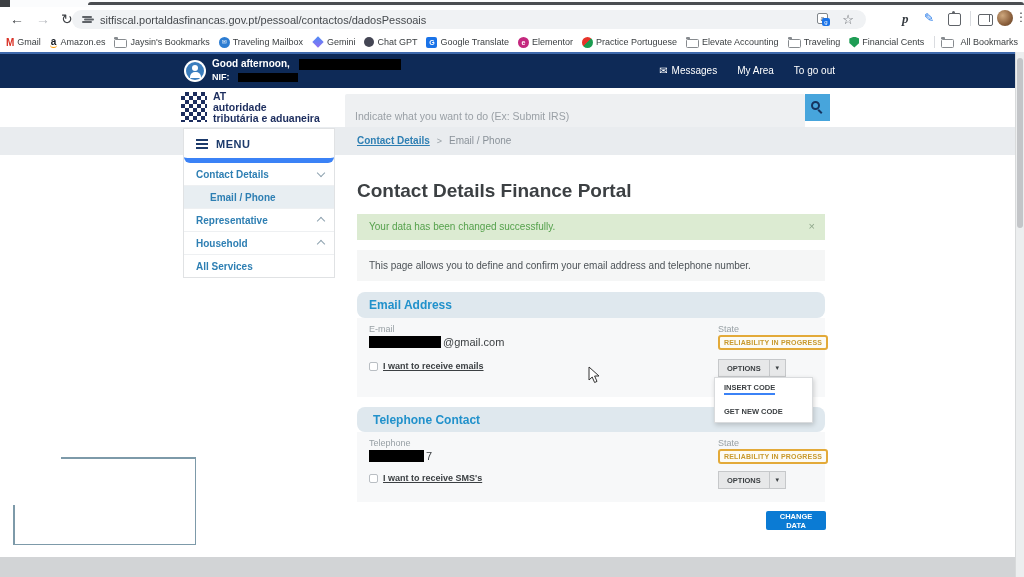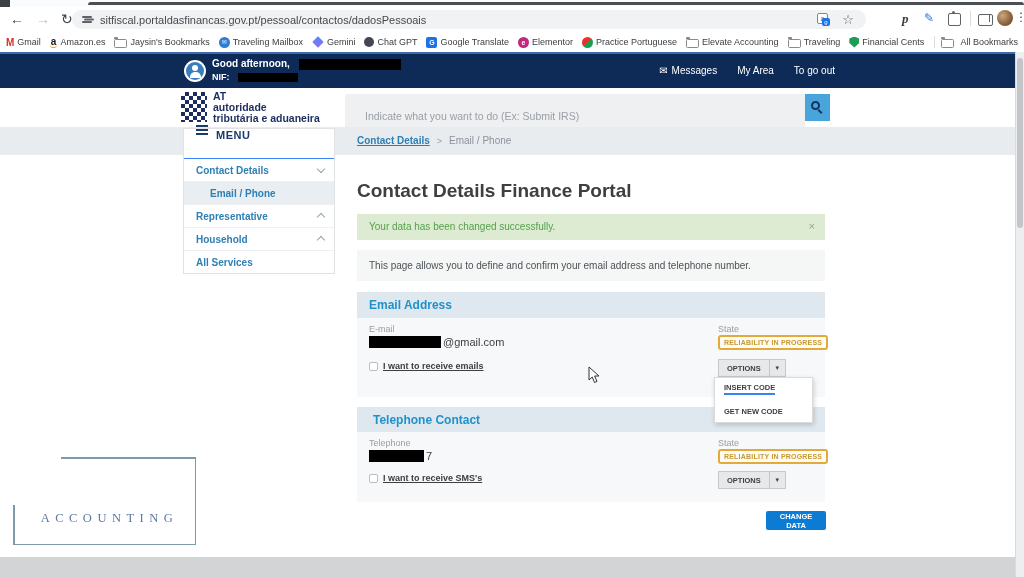--- a/index.html
+++ b/index.html
@@ -68,54 +68,54 @@
   .navy-nav{position:absolute;right:180px;top:11px;display:flex;gap:20px;color:#fff;font-size:10px;align-items:center;}
   .navy-nav .item{display:flex;gap:4px;align-items:center;cursor:default;}
 
   
   .atband{left:0;top:88px;width:1015px;height:39px;background:#fff;}
   .atmark{position:absolute;left:181px;top:4px;width:26px;height:30px;
     background:conic-gradient(#1c2d5e 90deg,#fff 90deg 180deg,#1c2d5e 180deg 270deg,#fff 270deg);
     background-size:8px 8px;}
   .attext{position:absolute;left:213px;top:3px;color:#1c2d5e;font-weight:bold;line-height:11px;font-size:10.5px;white-space:nowrap;}
   .search{position:absolute;left:345px;top:6px;width:460px;height:44px;background:#eef0f2;border:none;outline:none;
-    font-family:"Liberation Sans",sans-serif;font-size:10.5px;color:#3c4043;padding:0 20px;box-sizing:border-box;border-radius:2px;}
+    font-family:"Liberation Sans",sans-serif;font-size:10.5px;color:#3c4043;padding:0 10px;box-sizing:border-box;border-radius:2px;}
   .search::placeholder{color:#9aa0a6;}
   .searchbtn{position:absolute;left:805px;top:6px;width:25px;height:27px;background:#47a5dc;border:none;cursor:pointer;}
   .mag{position:absolute;left:6px;top:7px;width:9px;height:9px;border:2px solid #16335f;border-radius:50%;box-sizing:border-box;}
   .mag::after{content:"";position:absolute;left:6px;top:6px;width:2px;height:5px;background:#16335f;transform:rotate(-45deg);}
 
   
   .breadband{left:0;top:127px;width:1015px;height:28px;background:#e9ecef;}
   .crumbs{position:absolute;left:357px;top:8px;font-size:10px;display:flex;gap:7px;align-items:center;}
   .crumb-link{color:#2e7fb3;font-weight:bold;text-decoration:underline;cursor:pointer;}
   .crumb-sep{color:#98a0a6;font-size:9px;}
   .crumb-cur{color:#8a9299;}
 
   
   .sidebar{left:183px;top:128px;width:152px;background:#fff;border:1px solid #e0e2e4;box-sizing:border-box;}
-  .menurow{height:29px;display:flex;gap:8px;padding-left:12px;border-bottom:1px solid #3b82f6;}
+  .menurow{height:29px;display:flex;align-items:center;gap:8px;padding-left:12px;border-bottom:5px solid #3b82f6;border-radius:6px;}
   .burger{width:12px;height:2px;background:#1c3a6b;box-shadow:0 4px 0 #1c3a6b,0 -4px 0 #1c3a6b;}
   .menulabel{font-size:11px;font-weight:bold;color:#1c3a6b;letter-spacing:.5px;}
   .srow{height:22px;display:flex;align-items:center;padding:0 10px 0 12px;font-size:10px;font-weight:bold;color:#2e7fb3;border-bottom:1px solid #eef0f2;cursor:pointer;position:relative;}
   .srow.active{padding-left:26px;background:#e8eef2;}
   .chev{position:absolute;right:10px;width:5px;height:5px;border-right:1.4px solid #8fa3b0;border-bottom:1.4px solid #8fa3b0;}
   .chev.down{transform:rotate(45deg);top:7px;}
   .chev.up{transform:rotate(-135deg);top:9px;}
 
   
   .title{left:357px;top:180px;font-size:19px;font-weight:bold;color:#3c4043;}
   .alert{left:357px;top:214px;width:468px;height:26px;background:#dcebd2;}
   .alert .msg{position:absolute;left:12px;top:7px;font-size:10px;color:#55a14c;}
   .alert .close{position:absolute;right:10px;top:6px;font-size:11px;color:#8fa78b;cursor:pointer;}
   .intro{left:357px;top:250px;width:468px;height:31px;background:#f5f6f6;}
   .intro .msg{position:absolute;left:12px;top:10px;font-size:10px;color:#4c5257;}
 
   .section{width:468px;left:357px;}
-  .sec-head{height:26px;background:#dfe8ee;display:flex;align-items:center;padding-left:12px;font-size:12px;font-weight:bold;color:#2191cb;}
+  .sec-head{height:26px;background:#dfe8ee;display:flex;align-items:center;padding-left:12px;font-size:12px;font-weight:bold;color:#2191cb;border-radius:8px;}
   .sec-body{background:#f7f8f9;position:relative;}
   .flabel{position:absolute;font-size:9px;color:#98a0a5;}
   .fvalue{position:absolute;font-size:11px;color:#3c4043;display:flex;align-items:center;gap:2px;}
   .chkrow{position:absolute;display:flex;align-items:center;gap:5px;font-size:9px;font-weight:bold;color:#3c4043;text-decoration:underline;}
   .chk{width:9px;height:9px;background:#fff;border:1px solid #b9bec3;border-radius:2px;appearance:none;-webkit-appearance:none;margin:0;cursor:pointer;}
   .badge{position:absolute;font-size:7px;font-weight:bold;color:#c8992d;border:2px solid #e3aa39;border-radius:3px;padding:2px 4px;background:#fcfbf5;letter-spacing:.2px;white-space:nowrap;}
   .optwrap{position:absolute;display:flex;}
   .optbtn{height:16px;background:#e7e8e9;border:1px solid #c6c8ca;font-size:7.5px;font-weight:bold;color:#3c4043;padding:0 8px;display:flex;align-items:center;cursor:pointer;}
   .optcaret{width:15px;height:16px;background:#e7e8e9;border:1px solid #c6c8ca;border-left:none;display:flex;align-items:center;justify-content:center;cursor:pointer;}
   .optcaret::before{content:"\25BE";font-size:7px;color:#3c4043;}
@@ -366,21 +366,20 @@
     </div>
   </div>
 
   <button class="abs changebtn">CHANGE DATA</button>
 
   <div class="abs wm">
     <span class="l-top"></span>
     <span class="l-right"></span>
     <span class="l-bottom"></span>
     <span class="l-left"></span>
-    <div class="t2">ACCOUNTING</div>
   </div>
 
   <svg class="abs cursor" viewBox="0 0 12 18">
     <path d="M1,1 L1,14 L4.2,11 L6.6,16.5 L9,15.4 L6.6,10 L11,10 Z" fill="#fff" stroke="#333" stroke-width="1"></path>
   </svg>
 
   <div class="abs footer"></div>
   <div class="abs scrollbar">
     <span class="thumb"></span>
   </div>

